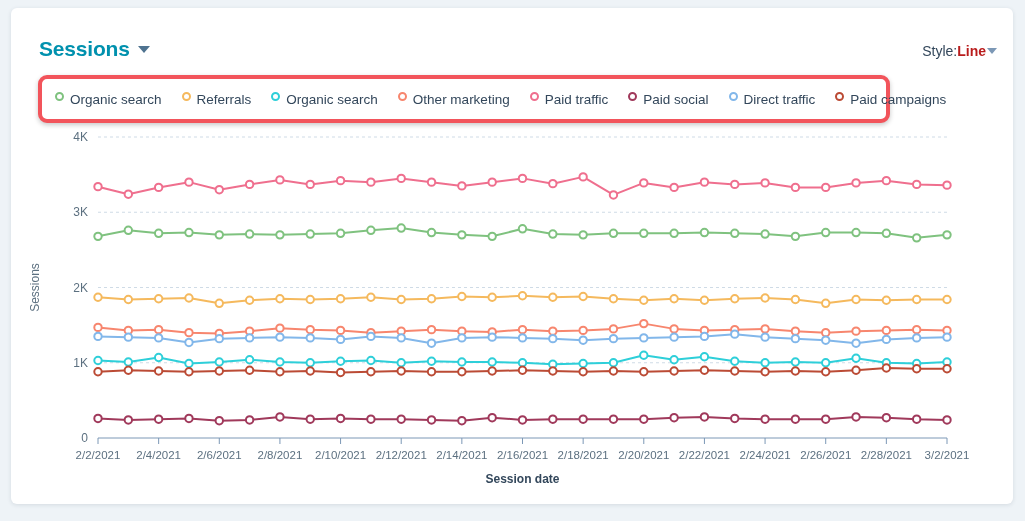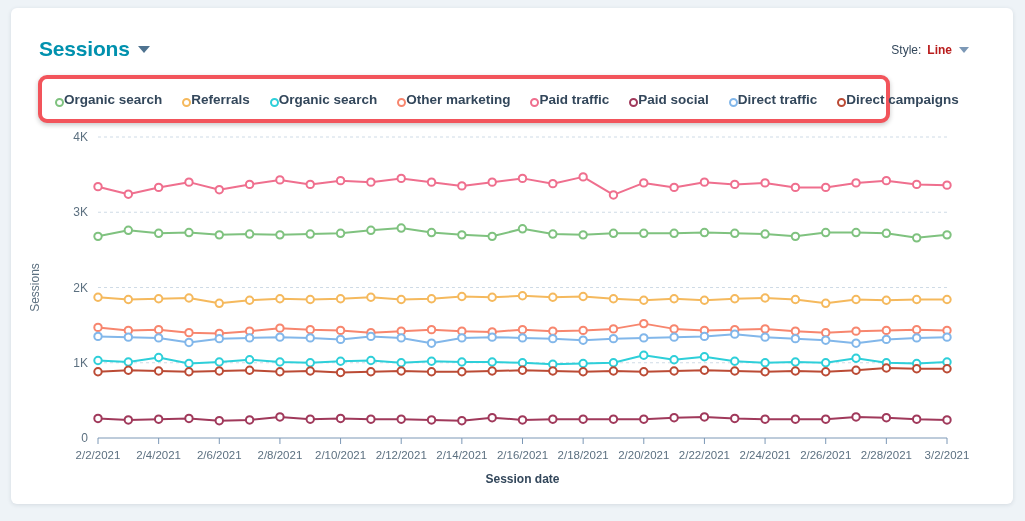--- a/index.html
+++ b/index.html
@@ -31,23 +31,23 @@
     letter-spacing: -0.2px;
   }
   .caret {
     width: 0; height: 0;
     border-left: 6px solid transparent;
     border-right: 6px solid transparent;
     border-top: 7px solid #4f7390;
   }
   .caret.teal { border-top-color: #4f7390; }
   #style-wrap {
-    position: absolute; right: 44px; top: 35px;
-    display: flex; align-items: center; gap: 6px;
-    font-size: 12px;
+    position: absolute; right: 16px; top: 35px;
+    display: flex; align-items: center; 
+    font-size: 14px;
   }
   #style-label { color: #33475b; }
   #style-value { color: #b91c1c; font-weight: bold; cursor: pointer; }
   .caret-sm {
     width: 0; height: 0;
     border-left: 5px solid transparent;
     border-right: 5px solid transparent;
     border-top: 6px solid #7c98b6;
     margin-left: 1px;
   }
@@ -61,25 +61,24 @@
     box-shadow: 0 2px 5px rgba(0,0,0,0.22);
     background: #ffffff;
   }
   #legend {
     position: absolute;
     left: 0; top: 0; width: 100%; height: 100%;
     display: flex; align-items: center;
     padding-left: 13px;
   }
   .legend-item {
-    display: flex; align-items: flex-end; 
+    display: flex; align-items: flex-start; gap: 6px;
     margin-right: 20px;
     cursor: pointer;
     white-space: nowrap;
-    font-weight: bold;
   }
   .legend-marker {
     width: 9px; height: 9px;
     border-radius: 50%;
     border: 2px solid #000;
     background: #fff;
     flex: none;
   }
   .legend-text {
     font-size: 13.5px;
@@ -146,21 +145,21 @@
         <div class="legend-item">
           <span class="legend-marker" style="border-color: rgb(160, 57, 91);"></span>
           <span class="legend-text">Paid social</span>
         </div>
         <div class="legend-item">
           <span class="legend-marker" style="border-color: rgb(130, 183, 234);"></span>
           <span class="legend-text">Direct traffic</span>
         </div>
         <div class="legend-item">
           <span class="legend-marker" style="border-color: rgb(187, 75, 53);"></span>
-          <span class="legend-text">Direct campaigns</span>
+          <span class="legend-text">Paid campaigns</span>
         </div>
       </div>
   </div>
 
   <div id="chart-area">
     <svg id="svg-chart" width="1002" height="370">
         <line x1="87" y1="315" x2="936" y2="315" stroke="#7c98b6" stroke-width="1"></line>
         <text x="77" y="319" text-anchor="end" class="ylabel-text">0</text>
         <line x1="87" y1="239.75" x2="936" y2="239.75" stroke="#cfdbe6" stroke-width="1" stroke-dasharray="3,3"></line>
         <text x="77" y="243.75" text-anchor="end" class="ylabel-text">1K</text>

